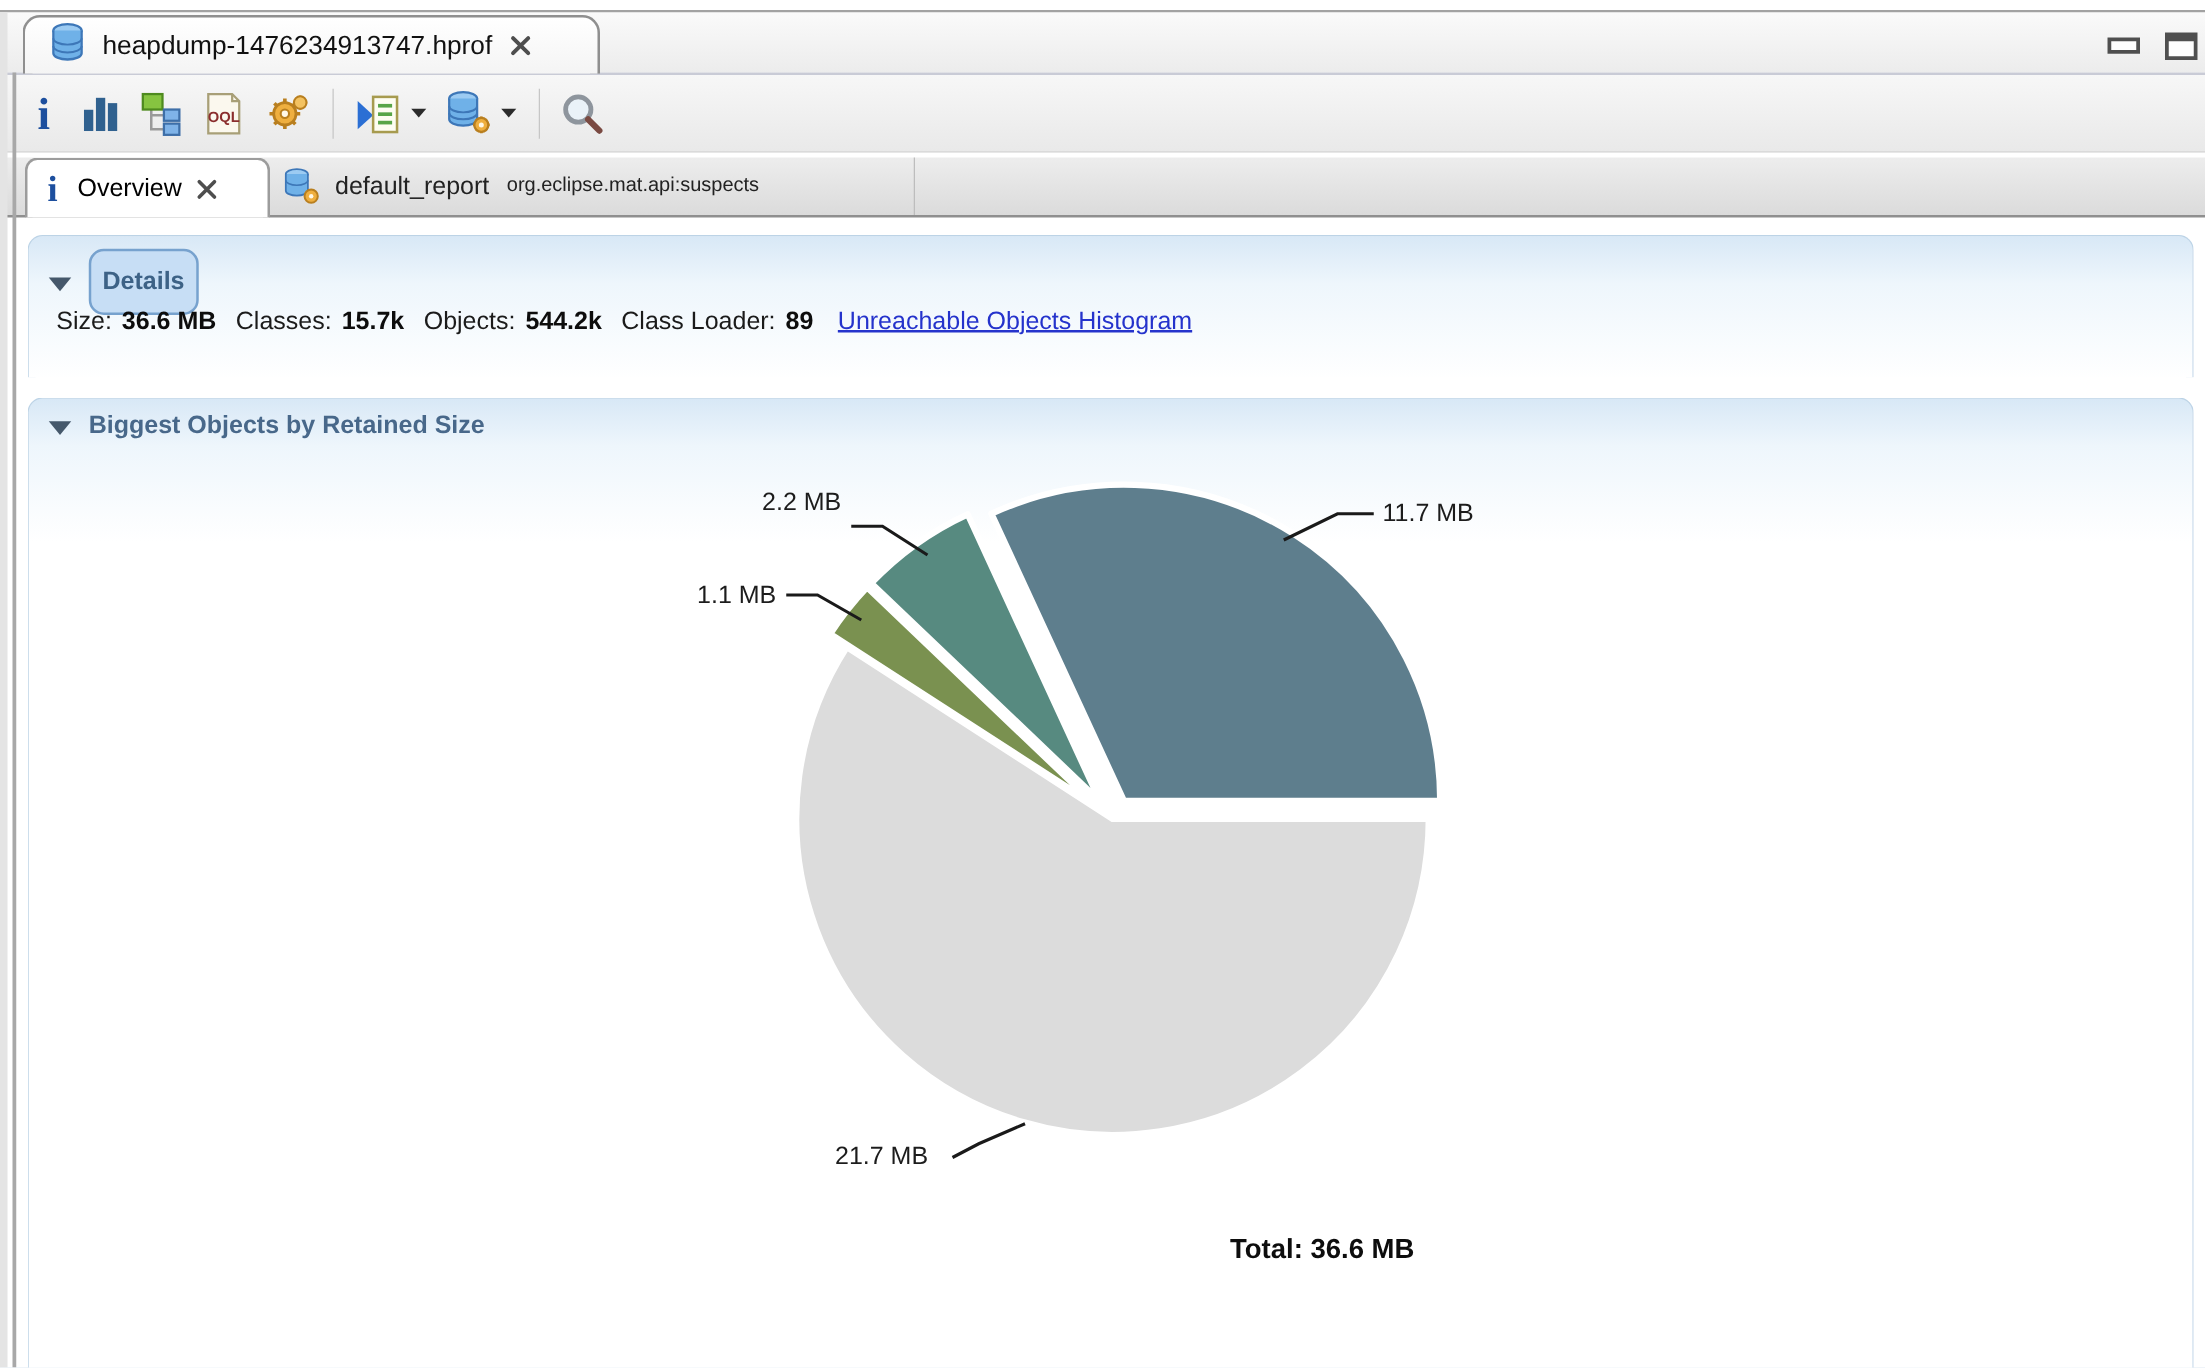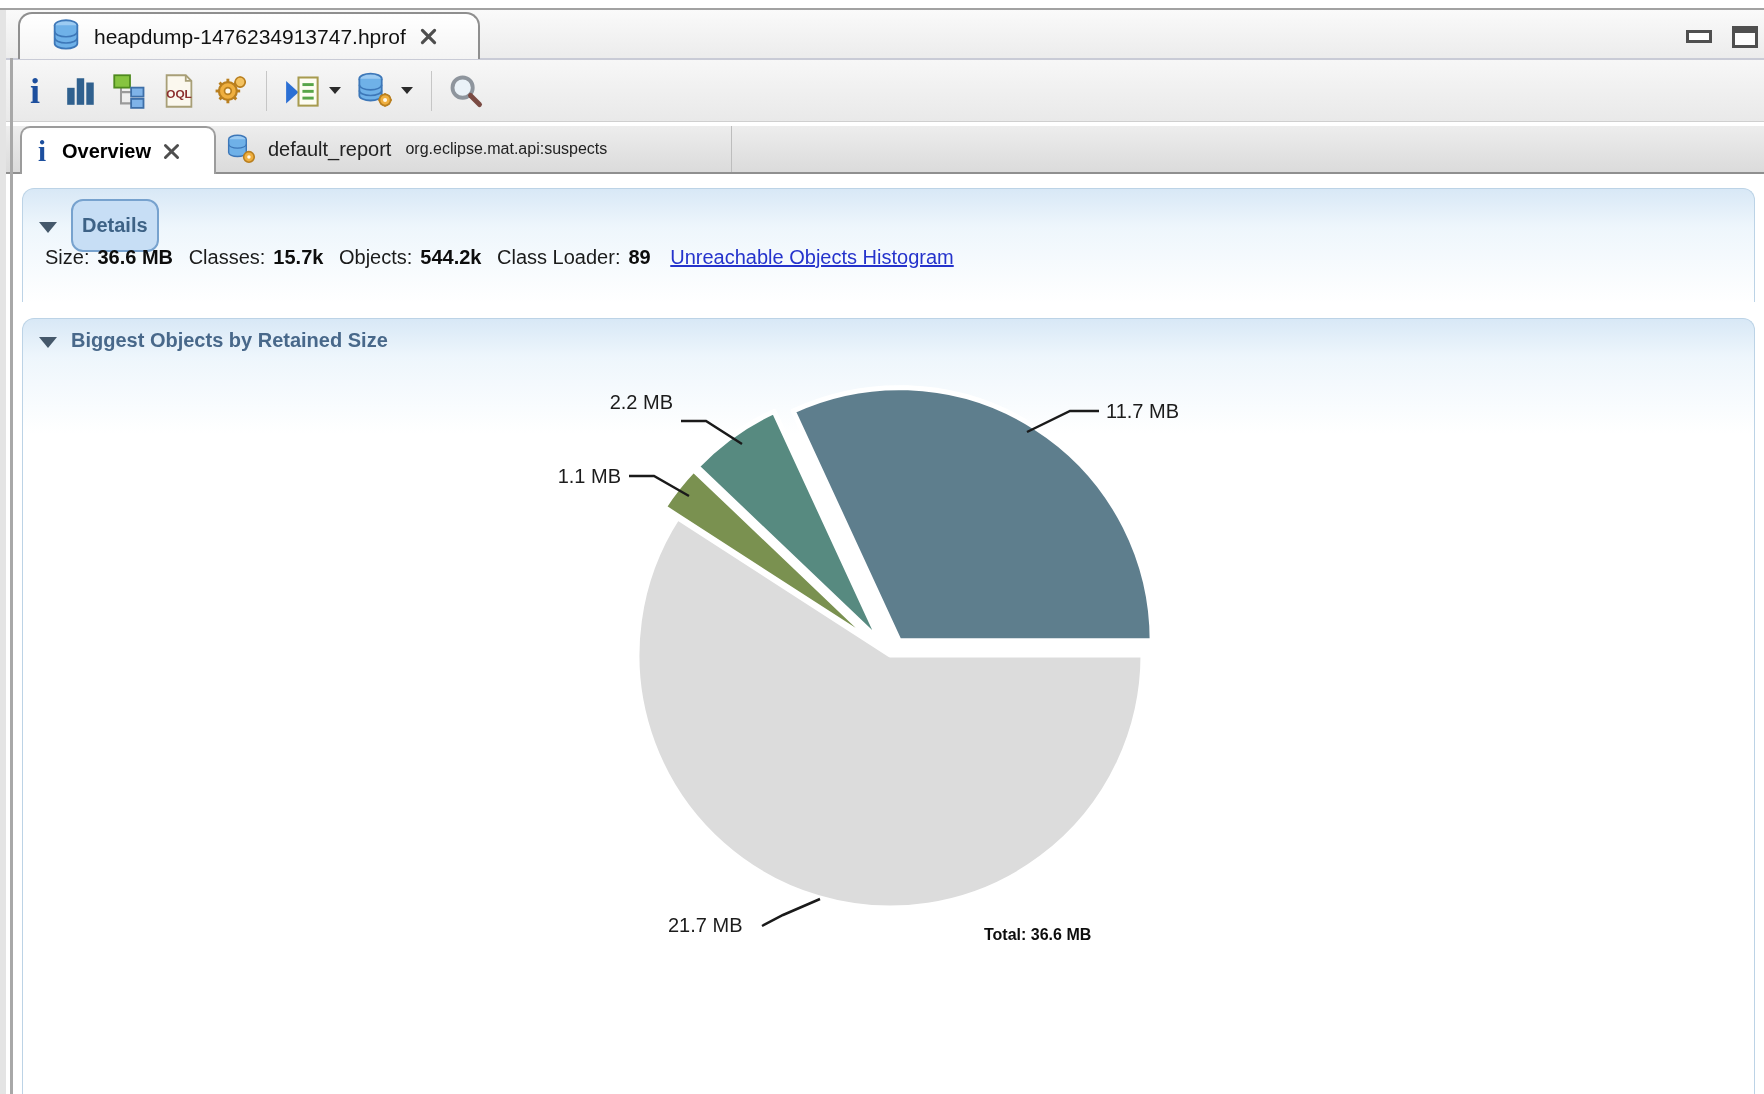--- a/index.html
+++ b/index.html
@@ -6,42 +6,42 @@
   body{width:1764px;height:1094px;position:relative;overflow:hidden;
        font-family:"Liberation Sans",sans-serif;color:#1a1a1a;}
   
   .topwhite{position:absolute;left:0;top:0;width:1764px;height:8px;background:#fff;}
   .topline{position:absolute;left:0;top:8px;width:1764px;height:2px;background:#a2a2a2;}
   .tabstrip{position:absolute;left:0;top:10px;width:1764px;height:48px;
             background:linear-gradient(#fafafa,#ececec);}
   .editor-tab{position:absolute;left:18px;top:12px;width:462px;height:47px;
               background:linear-gradient(#ffffff,#f4f4f4);
               border:2px solid #8f8f8f;border-bottom:none;border-radius:14px 14px 0 0;
-              display:flex;align-items:center;padding:0 30px;box-sizing:border-box;z-index:2;}
+              display:flex;align-items:center;padding:0 18px;box-sizing:border-box;z-index:2;}
   .editor-tab .etitle{font-size:21px;color:#111;margin:0 14px 0 12px;white-space:nowrap;}
   .winbtn{position:absolute;box-sizing:border-box;background:#fdfdfd;}
   .winbtn.min{left:1686px;top:30px;width:26px;height:13px;border:3px solid #4f4f4f;}
   .winbtn.max{left:1732px;top:26px;width:26px;height:22px;border:3px solid #4f4f4f;border-top-width:7px;}
   
   .toolbar{position:absolute;left:0;top:58px;width:1764px;height:64px;
            background:linear-gradient(#f7f7f7,#e9e9e9);
            border-top:2px solid #c9cbd6;border-bottom:1px solid #cfcfcf;
            display:flex;align-items:center;box-sizing:border-box;padding-left:14px;}
   .tbtn{height:44px;display:flex;align-items:center;padding:0 6px;margin-right:2px;cursor:default;}
   .tbtn svg{display:block;}
   .tsep{width:1px;height:40px;background:#c6c6c6;margin:0 10px;}
   .ddarrow{width:0;height:0;border-left:6px solid transparent;border-right:6px solid transparent;
            border-top:7px solid #2b2b2b;margin-left:6px;}
   
   .viewtabs{position:absolute;left:0;top:126px;width:1764px;height:46px;
             background:linear-gradient(#ededed,#dbdbdb);border-bottom:2px solid #8f8f8f;box-sizing:content-box;}
   .vtab-active{position:absolute;left:20px;top:126px;width:196px;height:48px;z-index:3;
                background:#fff;border:2px solid #9c9c9c;border-bottom:none;border-radius:10px 10px 0 0;
                display:flex;align-items:center;padding:0 12px;box-sizing:border-box;}
-  .vtab-active .vlabel{font-size:20px;color:#000;margin:0 12px;font-weight:bold;}
+  .vtab-active .vlabel{font-size:20px;color:#000;margin:0 12px;}
   .vtab2{position:absolute;left:216px;top:126px;width:516px;height:46px;z-index:2;
          display:flex;align-items:center;padding:0 10px;box-sizing:border-box;border-right:1px solid #bdbdbd;}
   .vtab2 .vlabel{font-size:20px;color:#222;margin-left:12px;}
   .vtab2 .vsub{font-size:16px;color:#222;margin-left:14px;}
   
   .rail-a{position:absolute;left:0;top:10px;width:6px;height:1084px;background:#e4e4e4;}
   .rail-b{position:absolute;left:10px;top:58px;width:3px;height:1036px;background:#a8a8a8;}
   
   .section{position:absolute;left:22px;width:1733px;box-sizing:border-box;
            border:1px solid #bcd3e6;border-bottom:none;border-radius:12px 12px 0 0;
@@ -56,21 +56,21 @@
                padding:13px 9px;color:#3d6286;text-align:right;}
   
   .sizeline{position:absolute;left:45px;top:246px;font-size:20px;color:#1b1b1b;white-space:nowrap;}
   .sizeline .lbl{margin-right:8px;}
   .sizeline .val{font-weight:bold;color:#0d0d0d;margin-right:10px;}
   .sizeline a{color:#2533cc;text-decoration:underline;margin-left:4px;cursor:pointer;}
   
   #pie-svg{position:absolute;left:0;top:0;width:1764px;height:1094px;}
   .pielabel{position:absolute;font-size:20px;color:#1c1c1c;line-height:26px;white-space:nowrap;}
   .pielabel.r{text-align:right;width:120px;}
-  .pietotal{position:absolute;left:984px;top:926px;font-size:16px;font-weight:bold;color:#0d0d0d;}
+  .pietotal{position:absolute;left:984px;top:986px;font-size:22px;font-weight:bold;color:#0d0d0d;}
   .closex svg{display:block;}
 </style>
 </head>
 <body>
 
 <div class="topwhite"></div>
 <div class="topline"></div>
 <div class="tabstrip"></div>
 
 <div class="editor-tab">

